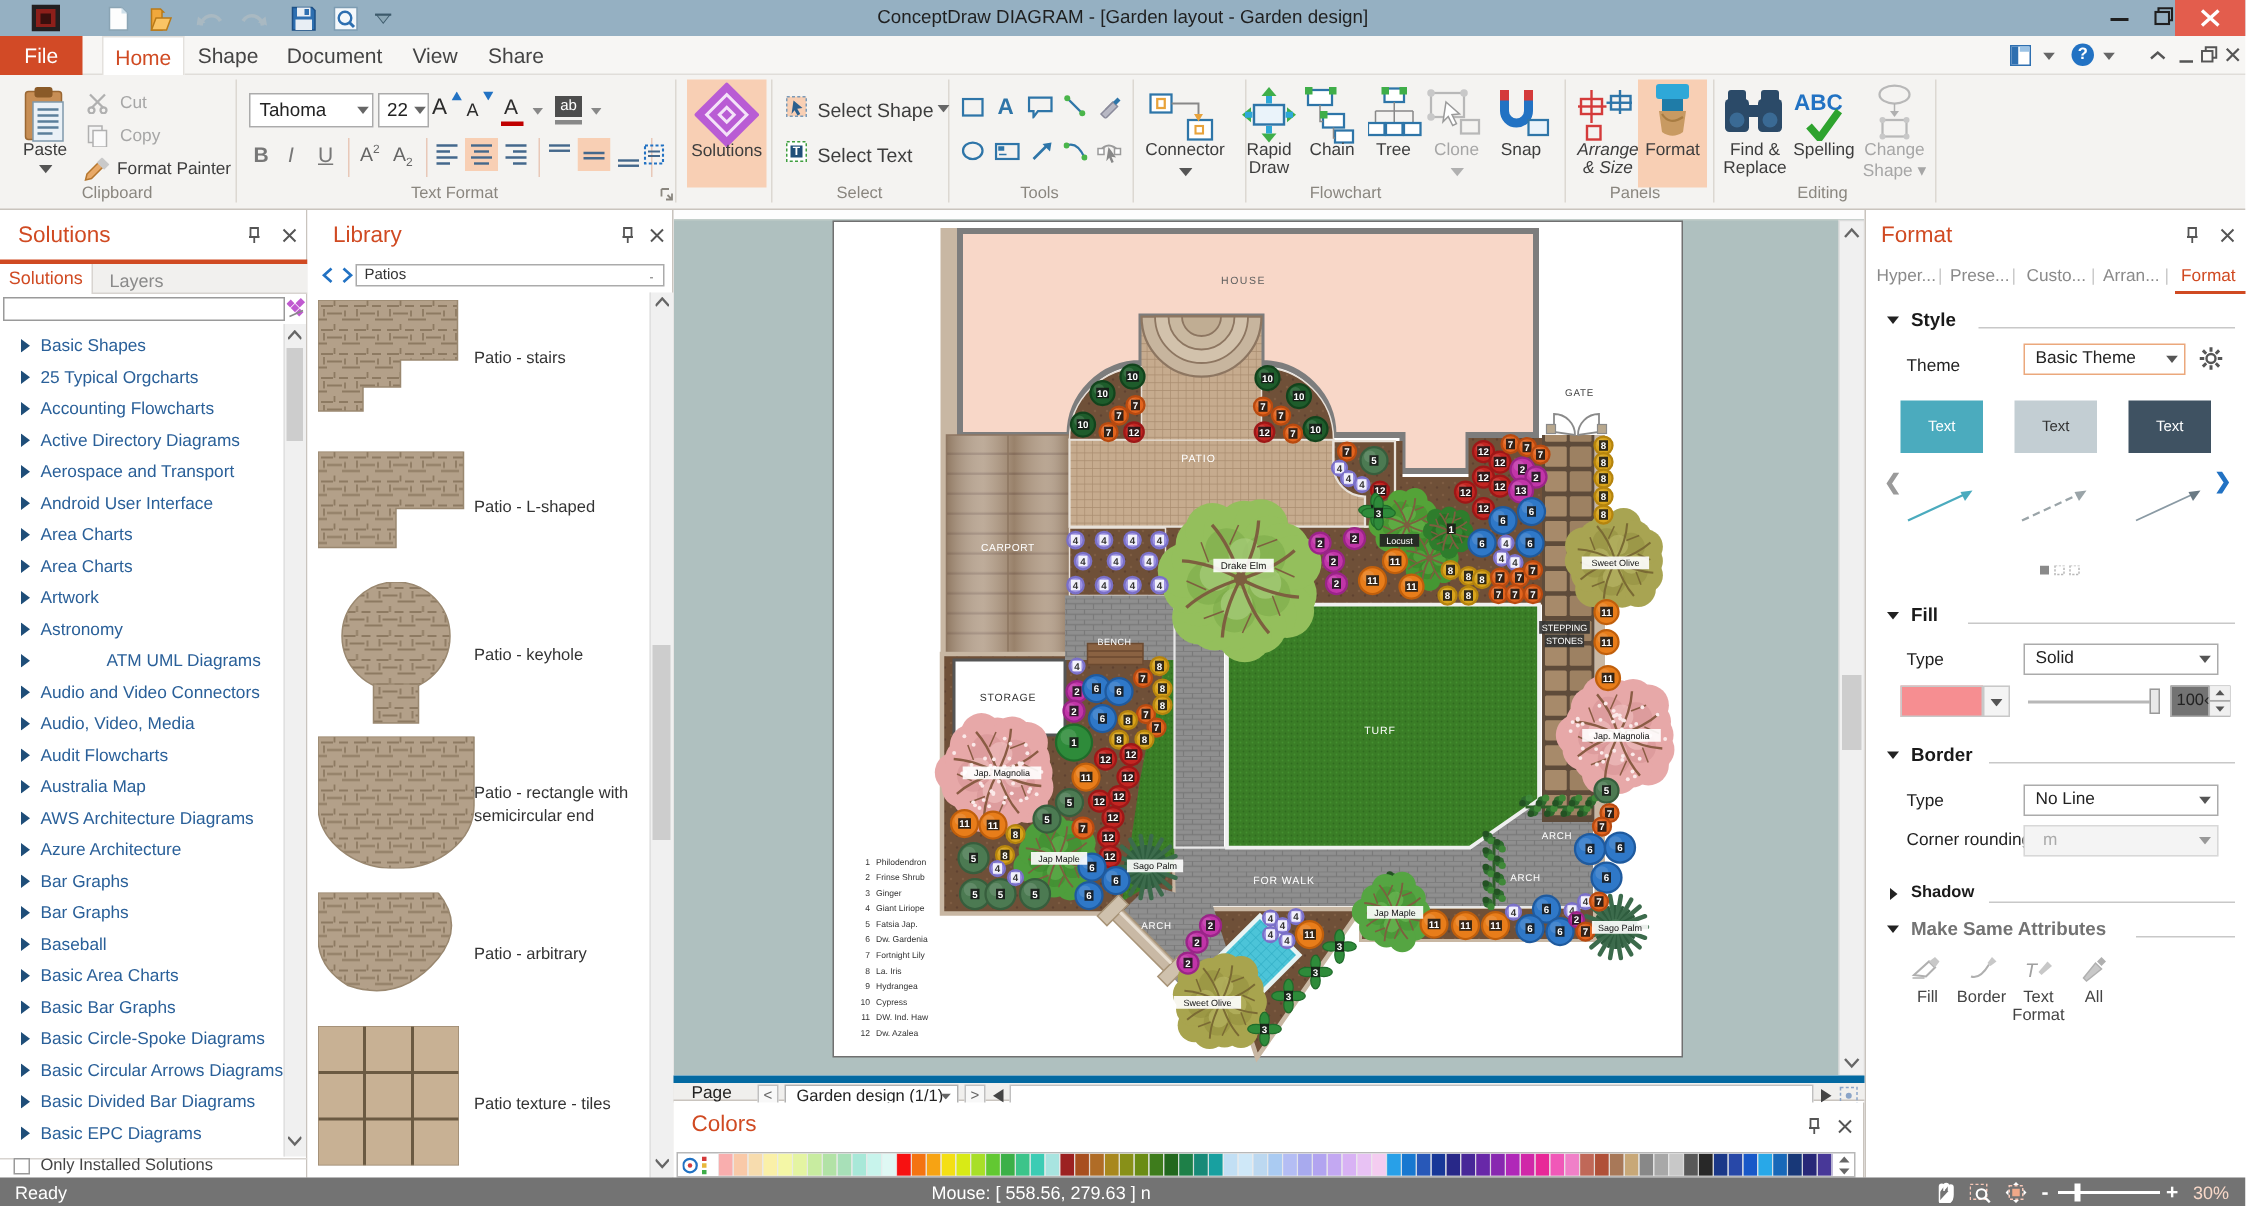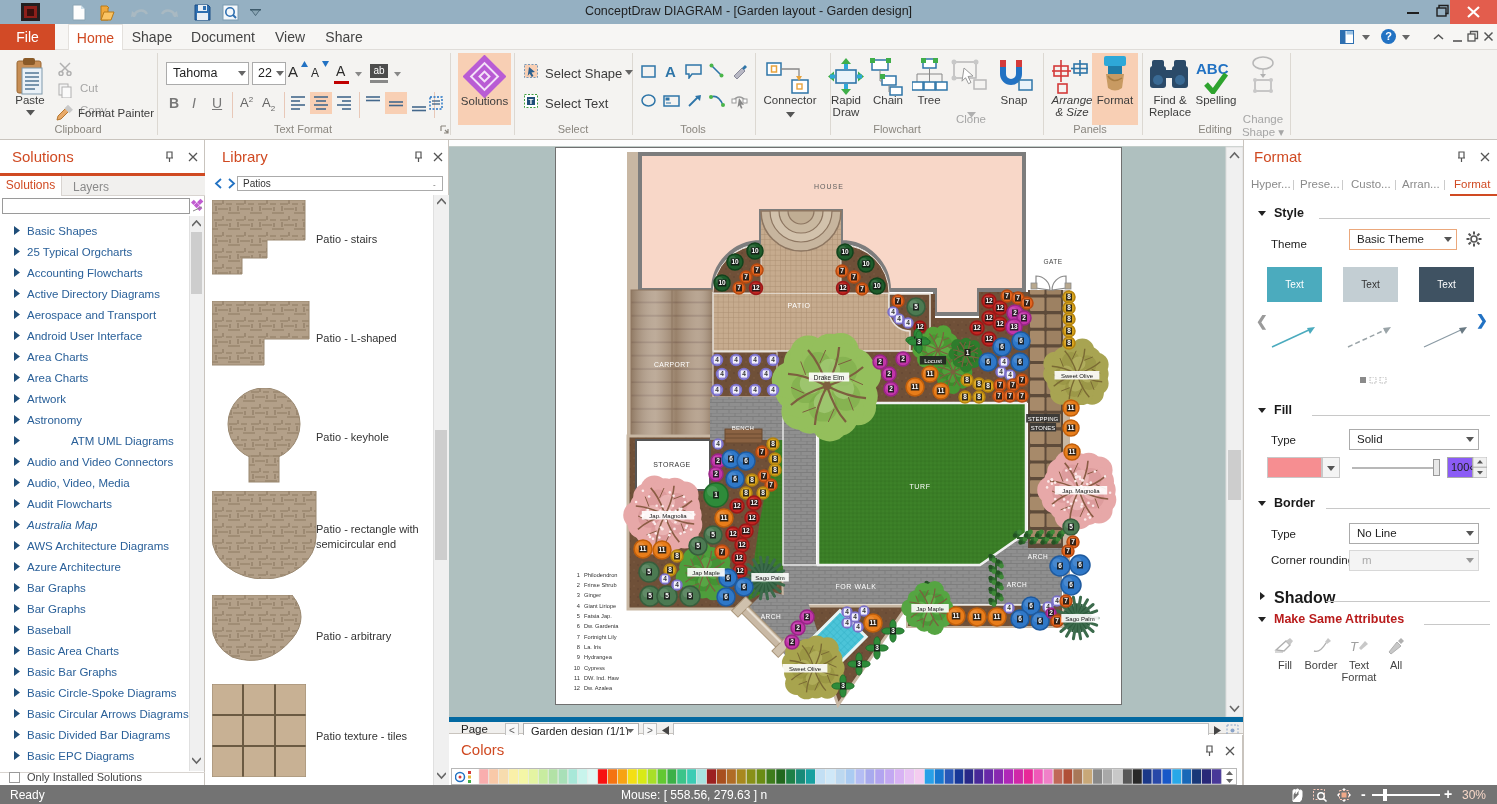--- a/index.html
+++ b/index.html
@@ -5,21 +5,21 @@
 html,body{width:1497px;height:804px;overflow:hidden;background:#fff;}
 #app{position:relative;width:1497px;height:804px;}
 .abs{position:absolute;}
 #titlebar{left:0;top:0;width:1497px;height:24px;background:#95b0c2;}
 #menurow{left:0;top:24px;width:1497px;height:26px;background:#f7f6f4;border-bottom:1px solid #e0ddd9;}
 #ribbon{left:0;top:50px;width:1497px;height:90px;background:#f4f3f1;border-bottom:1px solid #c9c4be;}
 .tab{position:absolute;top:0;height:26px;line-height:26px;text-align:center;font-size:14px;color:#444;}
 .gsep{position:absolute;top:3px;height:82px;width:1px;background:#dcd8d2;}
 .glabel{position:absolute;top:73px;height:14px;font-size:11px;color:#8a867f;text-align:center;width:120px;}
 .btxt{position:absolute;font-size:11.5px;color:#3d3d3d;text-align:center;white-space:nowrap;}
-.gray{color:#a6a6a6;margin-top:19px;}
+.gray{color:#a6a6a6;}
 .peach{background:#f8cfb4;}
 .icon{position:absolute;}
 .panel-title{font-size:15px;color:#d04a22;}
 .bluelist{font-size:11.5px;color:#2a6099;}
 .combo{position:absolute;background:#fff;border:1px solid #ababab;}
 svg{display:block;}
 </style></head>
 <body>
 <div id="app">
 <div id="titlebar" class="abs">
@@ -2304,21 +2304,21 @@
         <path d="M1 0 l6 4.5 -6 4.5 z" fill="#1f4e79"></path>
       </svg>
 <div class="abs bluelist" style="left:27px;top:337px;white-space:nowrap;">Audio, Video, Media</div>
 <svg class="abs" style="left:13px;top:359px" width="7" height="9">
         <path d="M1 0 l6 4.5 -6 4.5 z" fill="#1f4e79"></path>
       </svg>
 <div class="abs bluelist" style="left:27px;top:358px;white-space:nowrap;">Audit Flowcharts</div>
 <svg class="abs" style="left:13px;top:380px" width="7" height="9">
         <path d="M1 0 l6 4.5 -6 4.5 z" fill="#1f4e79"></path>
       </svg>
-<div class="abs bluelist" style="left:27px;top:379px;white-space:nowrap;font-style:italic;">Australia Map</div>
+<div class="abs bluelist" style="left:27px;top:379px;white-space:nowrap;">Australia Map</div>
 <svg class="abs" style="left:13px;top:401px" width="7" height="9">
         <path d="M1 0 l6 4.5 -6 4.5 z" fill="#1f4e79"></path>
       </svg>
 <div class="abs bluelist" style="left:27px;top:400px;white-space:nowrap;">AWS Architecture Diagrams</div>
 <svg class="abs" style="left:13px;top:422px" width="7" height="9">
         <path d="M1 0 l6 4.5 -6 4.5 z" fill="#1f4e79"></path>
       </svg>
 <div class="abs bluelist" style="left:27px;top:421px;white-space:nowrap;">Azure Architecture</div>
 <svg class="abs" style="left:13px;top:443px" width="7" height="9">
         <path d="M1 0 l6 4.5 -6 4.5 z" fill="#1f4e79"></path>
@@ -2529,21 +2529,21 @@
 <svg class="abs" style="left:222px;top:297px" width="8" height="5">
         <path d="M0 0 h8 l-4 5 z" fill="#555"></path>
       </svg>
 <div class="abs" style="left:23px;top:317px;width:55px;height:21px;background:#f68e91;border:1px solid #c8c8c8;"></div>
 <div class="abs" style="left:78px;top:317px;width:18px;height:21px;background:#f4f4f4;border:1px solid #c8c8c8;"></div>
 <svg class="abs" style="left:83px;top:326px" width="8" height="5">
         <path d="M0 0 h8 l-4 5 z" fill="#555"></path>
       </svg>
 <div class="abs" style="left:108px;top:327px;width:88px;height:2px;background:#b8b8b8;"></div>
 <div class="abs" style="left:189px;top:319px;width:7px;height:17px;background:#e8e8e8;border:1px solid #999;"></div>
-<div class="abs" style="left:203px;top:317px;width:26px;height:21px;background:#8b5cf6;border:1px solid #ababab;font-size:11px;color:#222;padding:3px 0 0 3px;">100‹</div>
+<div class="abs" style="left:203px;top:317px;width:26px;height:21px;background:#737373;border:1px solid #ababab;font-size:11px;color:#222;padding:3px 0 0 3px;">100‹</div>
 <svg class="abs" style="left:229px;top:317px" width="14" height="21">
         <rect x="0" y="0" width="14" height="10" fill="#f0f0f0" stroke="#ababab" stroke-width="0.7"></rect>
         <rect x="0" y="10.5" width="14" height="10" fill="#f0f0f0" stroke="#ababab" stroke-width="0.7"></rect>
         <path d="M4 6.5 l3 -3.5 3 3.5 z" fill="#555"></path>
         <path d="M4 14 l3 3.5 3 -3.5 z" fill="#555"></path>
       </svg>
 <svg class="abs" style="left:14px;top:359px" width="9" height="9">
         <path d="M0 2 h8 l-4 5 z" fill="#222"></path>
       </svg>
       <div class="abs" style="left:30px;top:356px;font-size:12.5px;font-weight:bold;color:#1a1a1a;">Border</div>
@@ -2554,26 +2554,26 @@
         <path d="M0 0 h8 l-4 5 z" fill="#555"></path>
       </svg>
 <div class="abs" style="left:27px;top:414px;font-size:11.5px;color:#222;">Corner rounding</div>
 <div class="abs" style="left:105px;top:410px;width:130px;height:21px;background:#f4f4f4;border:1px solid #d8d8d8;font-size:11.5px;color:#aaa;padding:3px 0 0 12px;">m</div>
 <svg class="abs" style="left:222px;top:418px" width="8" height="5">
         <path d="M0 0 h8 l-4 5 z" fill="#999"></path>
       </svg>
 <svg class="abs" style="left:14px;top:452px" width="9" height="9">
         <path d="M2 0 l5 4 -5 4 z" fill="#222"></path>
       </svg>
-      <div class="abs" style="left:30px;top:449px;font-size:16px;font-weight:bold;color:#1a1a1a;">Shadow</div>
+      <div class="abs" style="left:30px;top:449px;font-size:11px;font-weight:bold;color:#1a1a1a;">Shadow</div>
       <div class="abs" style="left:82px;top:461px;width:164px;height:1px;background:#c8c8c8;"></div>
 <svg class="abs" style="left:14px;top:475px" width="9" height="9">
         <path d="M0 2 h8 l-4 5 z" fill="#222"></path>
       </svg>
-      <div class="abs" style="left:30px;top:472px;font-size:12.5px;font-weight:bold;color:#b91c1c;">Make Same Attributes</div>
+      <div class="abs" style="left:30px;top:472px;font-size:12.5px;font-weight:bold;color:#737373;">Make Same Attributes</div>
       <div class="abs" style="left:180px;top:484px;width:66px;height:1px;background:#c8c8c8;"></div>
 <svg class="abs" style="left:30px;top:496px" width="22" height="20">
         <path d="M2 14 l10 -9 4 4 -6 6 z" fill="none" stroke="#b0b0b0" stroke-width="1.4"></path>
         <path d="M12 5 l4 -3 3 3 -3 4 z" fill="#c8c8c8"></path>
         <path d="M1 16 h8" stroke="#b0b0b0"></path>
       </svg>
 <svg class="abs" style="left:67px;top:496px" width="22" height="20">
         <path d="M3 15 q6 2 12 -8" fill="none" stroke="#b0b0b0" stroke-width="1.4"></path>
         <path d="M14 6 l3 -4 3 3 -4 3 z" fill="#c8c8c8"></path>
       </svg>

